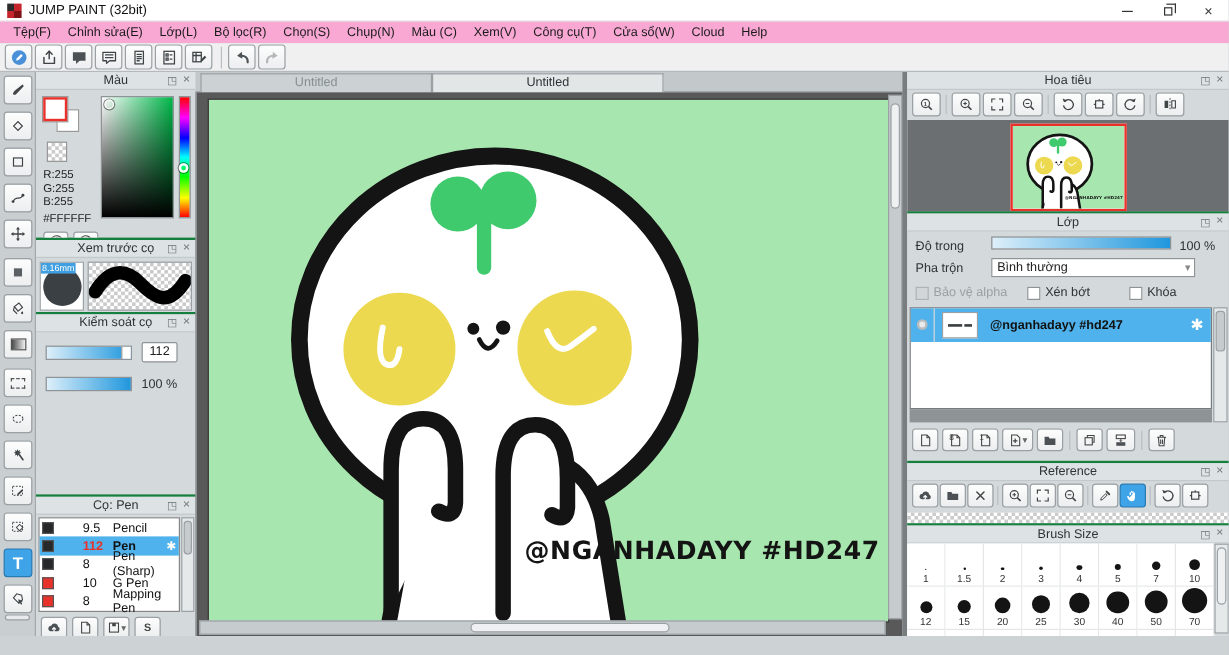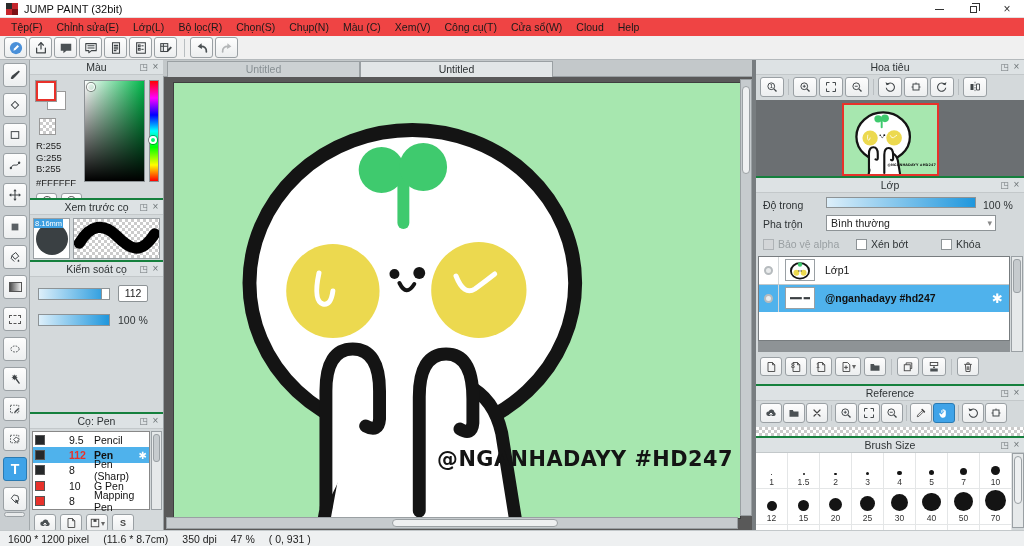--- a/index.html
+++ b/index.html
@@ -11,21 +11,21 @@
   .titlebar { position:absolute; left:0; top:0; width:1024px; height:18px; background:#fff; display:flex; align-items:center; border-bottom:1px solid #e2e2e2; }
   .appicon { width:12px; height:12px; margin:0 6px 0 6px; background:conic-gradient(#c5262c 25%, #7c1216 0 50%, #c5262c 0 75%, #2b2b2b 0); }
   .apptitle { font-size:11px; color:#111; }
   .winbtns { position:absolute; right:0; top:0; height:18px; display:flex; }
   .winbtn { width:34px; height:18px; display:flex; align-items:center; justify-content:center; color:#333; font-size:12px; }
   .wb-min i { display:block; width:9px; height:1px; background:#333; }
   .wb-res i { display:block; width:7px; height:7px; border:1px solid #333; position:relative; background:#fff; }
   .wb-res i::before { content:''; position:absolute; left:1px; top:-4px; width:7px; height:7px; border:1px solid #333; border-left:none; border-bottom:none; }
 
   
-  .menubar { position:absolute; left:0; top:18px; width:1024px; height:18px; background:#ef4444; display:flex; align-items:center; padding-left:4px; }
+  .menubar { position:absolute; left:0; top:18px; width:1024px; height:18px; background:#f9a8d4; display:flex; align-items:center; padding-left:4px; }
   .menu-item { padding:0 7px; font-size:10.5px; color:#1a1a1a; line-height:18px; }
 
   
   .topbar { position:absolute; left:0; top:36px; width:1024px; height:24px; background:#f0f0f0; border-bottom:1px solid #b4b9bc; display:flex; align-items:center; padding-left:4px; }
   .tbtn { width:23px; height:21px; margin-right:2px; background:linear-gradient(#fefefe,#eceeef); border:1px solid #9aa0a4; border-radius:3px; display:flex; align-items:center; justify-content:center; }
   .tsep { width:1px; height:18px; background:#b9bec1; margin:0 5px; }
   .ic { width:14px; height:14px; display:block; }
   .ic12 { width:12px; height:12px; display:block; }
   .dim { opacity:.38; }
 
@@ -617,35 +617,20 @@
         <div style="position:absolute;left:100px;top:60px;display:flex;align-items:center">
             <span class="cb"></span>
             <span class="cbl">Xén bớt</span>
           </div>
         <div style="position:absolute;left:185px;top:60px;display:flex;align-items:center">
             <span class="cb"></span>
             <span class="cbl">Khóa</span>
           </div>
 
         <div class="ly-list">
-          <div class="ly-row">
-            <span class="ly-eye">
-                <span class="ly-dot"></span>
-              </span>
-            <span class="ly-thumb"><svg width="28" height="20" viewBox="0 0 30 22">
-                  <rect width="30" height="22" fill="#fff"></rect>
-                  <ellipse cx="15" cy="12" rx="10" ry="8.5" fill="#fff" stroke="#141414" stroke-width="2"></ellipse>
-                  <circle cx="15" cy="5" r="2.4" fill="var(--sprout-green)"></circle>
-                  <circle cx="11" cy="14" r="3.2" fill="var(--cheek-yellow)"></circle>
-                  <circle cx="19" cy="14" r="3.2" fill="var(--cheek-yellow)"></circle>
-                  <circle cx="13.8" cy="12" r=".7" fill="#141414"></circle>
-                  <circle cx="16.2" cy="12" r=".7" fill="#141414"></circle>
-                </svg></span>
-            <span class="ly-name">Lớp1</span>
-          </div>
           <div class="ly-row sel">
             <span class="ly-eye">
                 <span class="ly-dot"></span>
               </span>
             <span class="ly-thumb"><svg width="28" height="20" viewBox="0 0 30 22">
                   <rect width="30" height="22" fill="#fff"></rect>
                   <rect x="4" y="10" width="13" height="2.4" fill="#3a3f42"></rect>
                   <rect x="19" y="10" width="7" height="2.4" fill="#3a3f42"></rect>
                 </svg></span>
             <span class="ly-name">@nganhadayy #hd247</span>
@@ -870,20 +855,13 @@
             <div class="bs-cell"></div>
             <div class="bs-cell"></div>
           </div>
         <div class="bs-scroll">
             <span class="bs-thumb"></span>
           </div>
       </div>
     </div>
   </div>
 
-  <div class="statusbar">
-    <span>1600 * 1200 pixel</span>
-    <span>(11.6 * 8.7cm)</span>
-    <span>350 dpi</span>
-    <span>47 %</span>
-    <span>( 0, 931 )</span>
-  </div>
 </div>
 
 </body></html>

